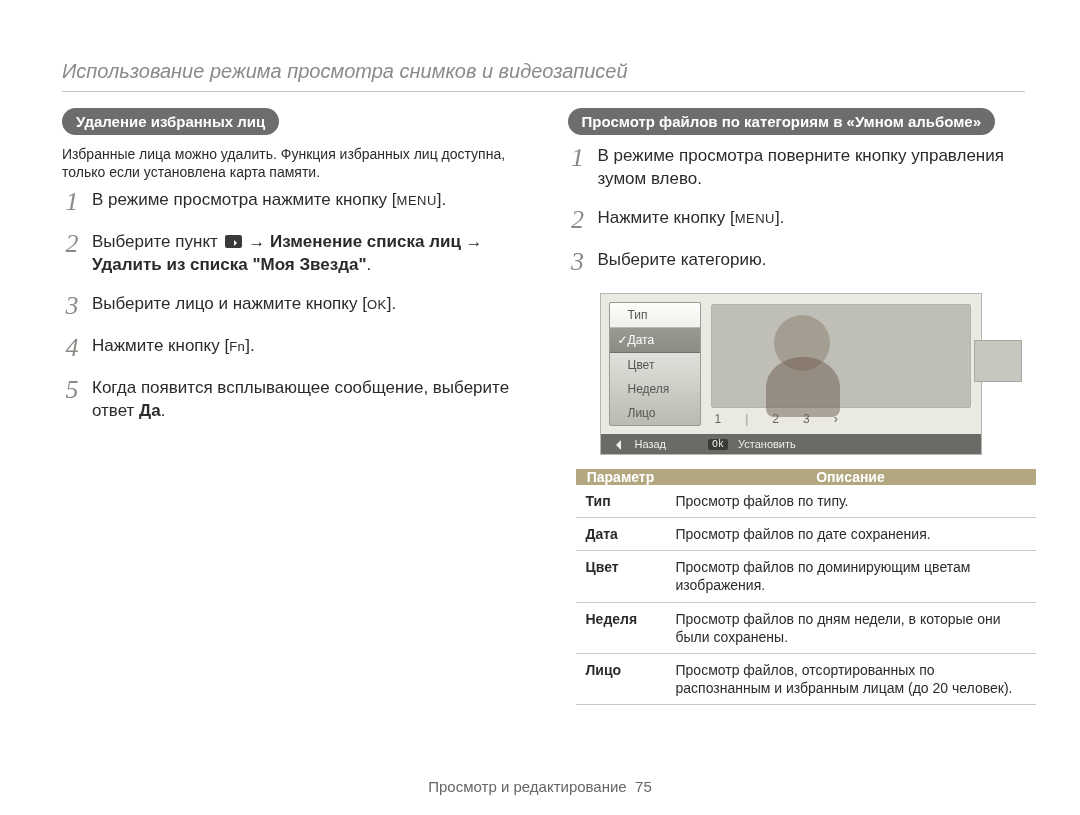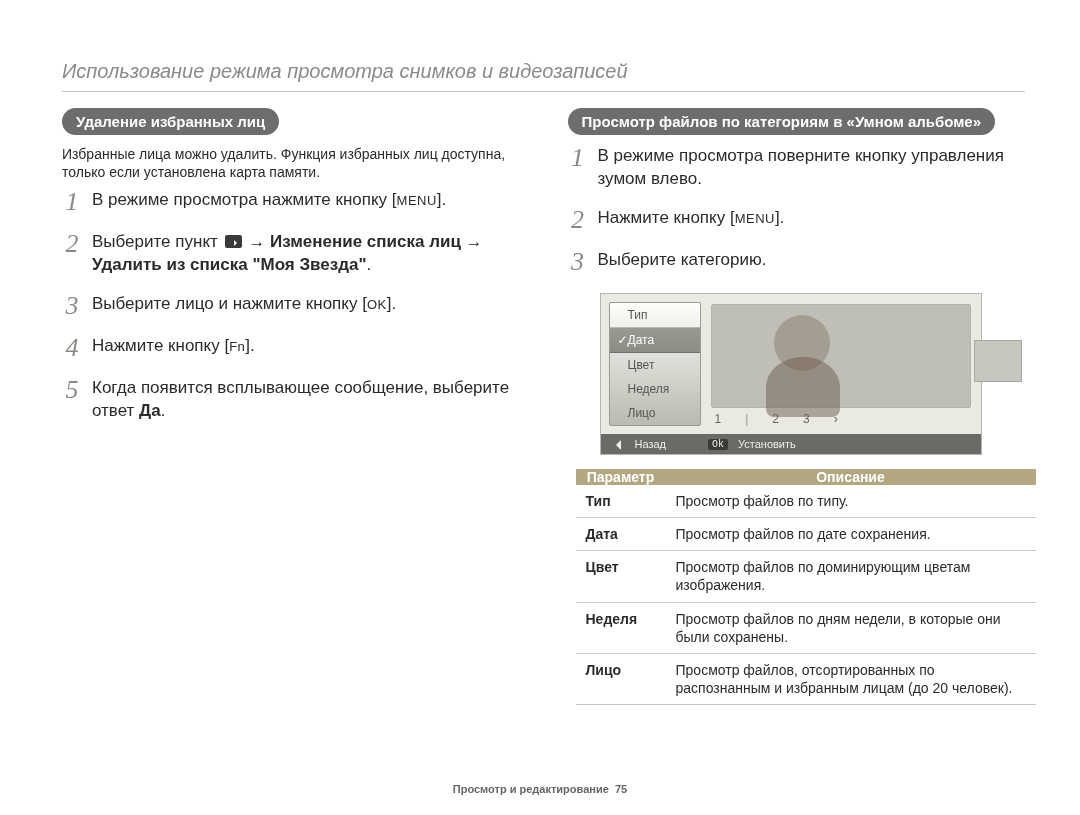--- a/index.html
+++ b/index.html
@@ -106,21 +106,21 @@
     background:#b3a77f;color:#fff;text-align:center;padding:0 10px;font-weight:bold;
     border:0;
   }
   table.params td{
     border-bottom:1px solid #c8c8c8;padding:7px 10px;vertical-align:top;line-height:1.3;
   }
   table.params td:first-child{font-weight:bold;width:70px;}
 
   .footer{
     position:absolute;left:0;right:0;bottom:20px;text-align:center;
-    font-size:11px;color:#666;font-weight:bold;
+    font-size:15px;color:#666;
   }
 </style>
 </head>
 <body>
 
 <div class="section-title">Использование режима просмотра снимков и видеозаписей</div>
 
 <div class="columns">
 
   <div class="col">

